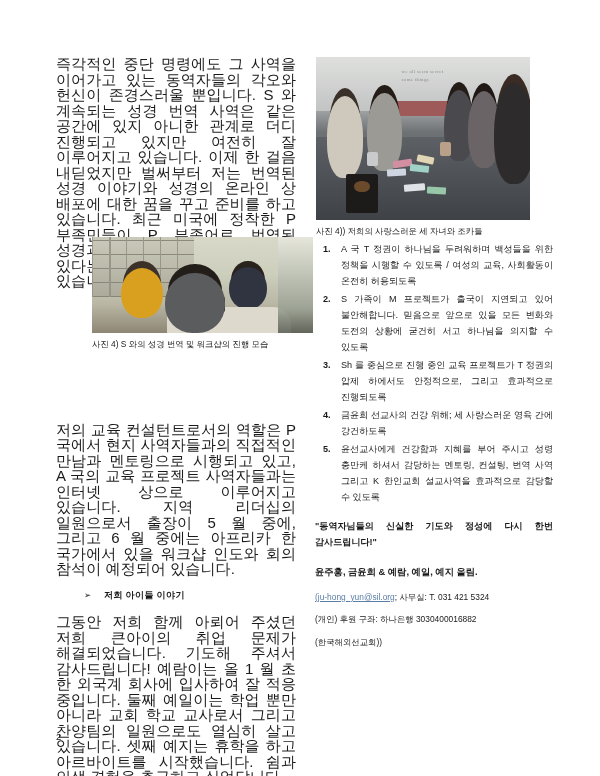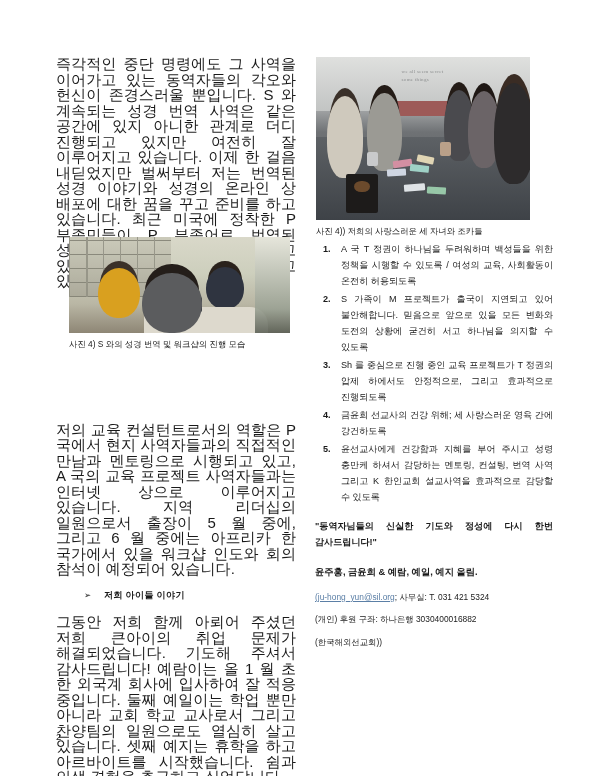--- a/index.html
+++ b/index.html
@@ -57,21 +57,21 @@
   .caption {
     font-size: 8.4px;
     line-height: 13px;
     margin-top: 5px;
     color: #1a1a1a;
     white-space: nowrap;
   }
 
   .fig-left {
     position: absolute;
-    left: 69px;
+    left: 92px;
     top: 237px;
     width: 221px;
   }
   .fig-left .photo { height: 96px; }
 
   .fig-right {
     position: absolute;
     left: 316px;
     top: 57px;
     width: 214px;

